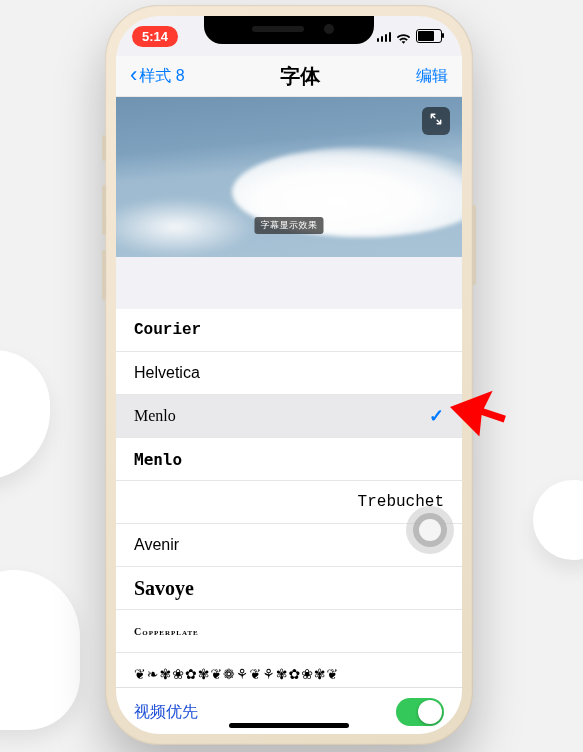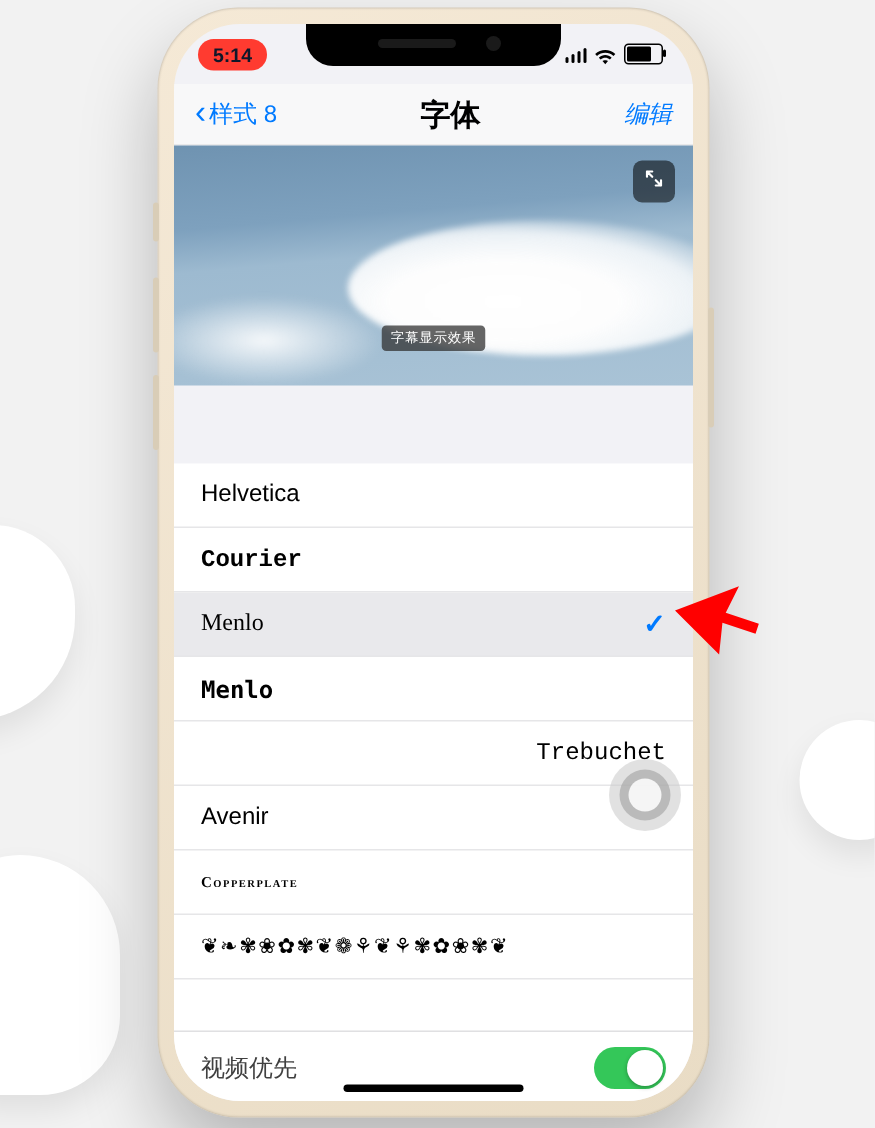--- a/index.html
+++ b/index.html
@@ -100,21 +100,21 @@
     height: 40px;
     display:flex;
     justify-content: space-between;
     align-items: center;
     padding: 0 20px 0 16px;
     position: relative;
     z-index: 40;
   }
   .status-time {
     background: #ff3b30;
-    color: #0f172a;
+    color: #ffffff;
     font-weight: 600;
     font-size: 13px;
     padding: 3px 10px;
     border-radius: 12px;
   }
   .status-icons { display:flex; align-items:center; gap:5px; }
   .sig-bars { display:flex; align-items:flex-end; gap:1.5px; height:11px; }
   .sig-bars span { width:2.5px; background:#000; border-radius:1px; }
   .sig-bars span:nth-child(1){height:4px;} .sig-bars span:nth-child(2){height:6px;}
   .sig-bars span:nth-child(3){height:8px;} .sig-bars span:nth-child(4){height:10px;}
@@ -130,21 +130,21 @@
     background: #f8f8f9;
     display:flex;
     align-items:center;
     justify-content: space-between;
     padding: 0 14px;
     border-bottom: 0.5px solid rgba(0,0,0,0.06);
   }
   .nav-back { display:flex; align-items:center; color:#007aff; font-size:16px; gap:2px; cursor:pointer;}
   .chev { font-size:22px; line-height:1; transform: translateY(-1px); }
   .nav-title { font-size:20px; font-weight:600; color:#000; }
-  .nav-edit { color:#007aff; font-size:16px; cursor:pointer;font-style:italic; }
+  .nav-edit { color:#007aff; font-size:16px; cursor:pointer; }
 
   
   .preview {
     height: 160px;
     background: linear-gradient(175deg,#6f93b1 0%, #7ea1be 30%, #9dbad0 45%, #a9c3d6 100%);
     position: relative;
     overflow:hidden;
   }
   .cloud1 {
     position:absolute;
@@ -213,21 +213,21 @@
 
   
   .toggle-row {
     display:flex;
     align-items:center;
     justify-content: space-between;
     padding: 10px 18px 8px;
     border-top: 0.5px solid #e0e0e2;
     background:#fff;
     font-size:16px;
-    color:#404040;
+    color:#1d4ed8;
   }
   .switch {
     width:48px; height:28px;
     background:#34c759;
     border-radius:14px;
     position:relative;
     cursor:pointer;
   }
   .switch .knob {
     position:absolute;
@@ -326,38 +326,41 @@
           <svg viewBox="0 0 24 24">
               <path d="M4 4 H10 M4 4 V10 M4 4 L10 10 M20 20 H14 M20 20 V14 M20 20 L14 14" stroke="#fff" stroke-width="2.5" fill="none" stroke-linecap="round"></path>
             </svg>
         </span>
       </div>
     </div>
 
     <div class="spacer"></div>
 
     <div class="font-list">
+      <div class="font-row ff-courier">
+        <span>Courier</span>
+      </div>
       <div class="font-row ff-helvetica">
         <span>Helvetica</span>
-      </div>
-      <div class="font-row ff-courier">
-        <span>Courier</span>
       </div>
       <div class="font-row ff-iowan selected">
         <span>Menlo</span>
         <span class="check">✓</span>
       </div>
       <div class="font-row ff-menlo">
         <span>Menlo</span>
       </div>
       <div class="font-row ff-trebuchet">
         <span>Trebuchet</span>
       </div>
       <div class="font-row ff-avenir">
         <span>Avenir</span>
+      </div>
+      <div class="font-row ff-savoye">
+        <span>Savoye</span>
       </div>
       <div class="font-row ff-copperplate">
         <span>Copperplate</span>
       </div>
       <div class="font-row ff-ornament">
         <span>❦❧✾❀✿✾❦❁⚘❦⚘✾✿❀✾❦</span>
       </div>
     </div>
 
     <div class="toggle-row">

